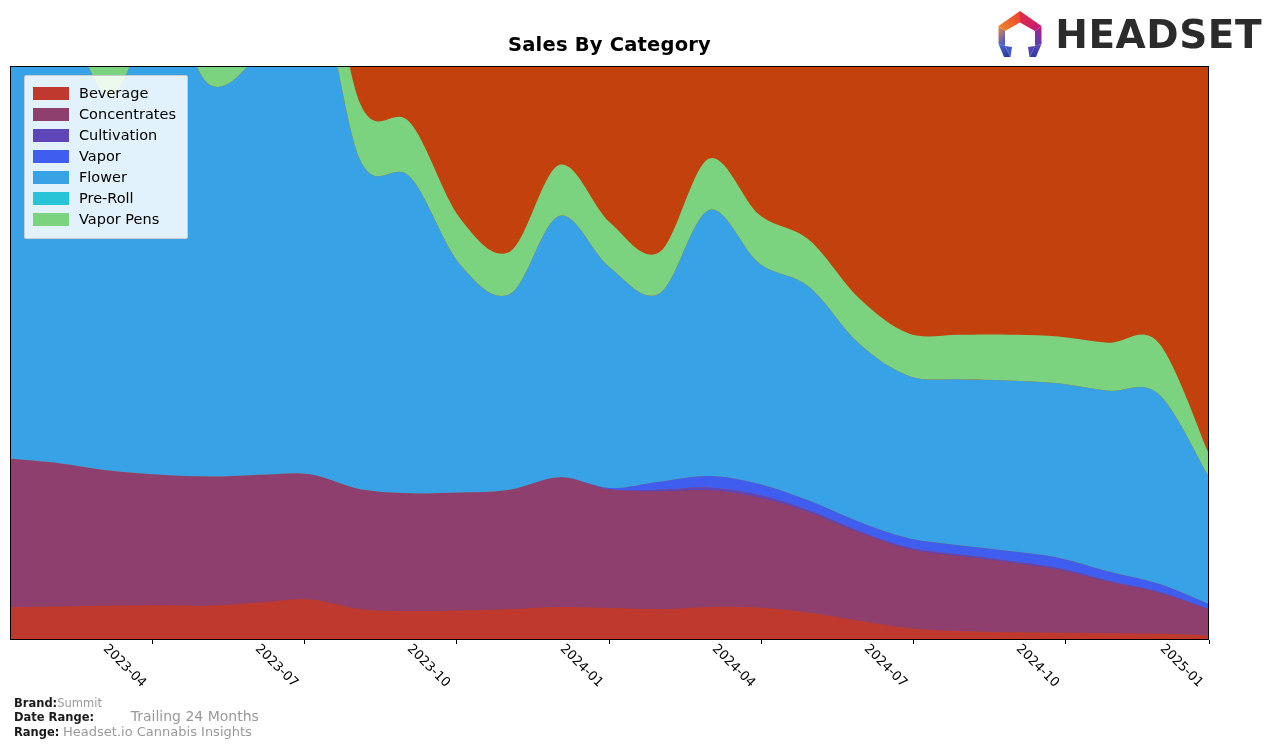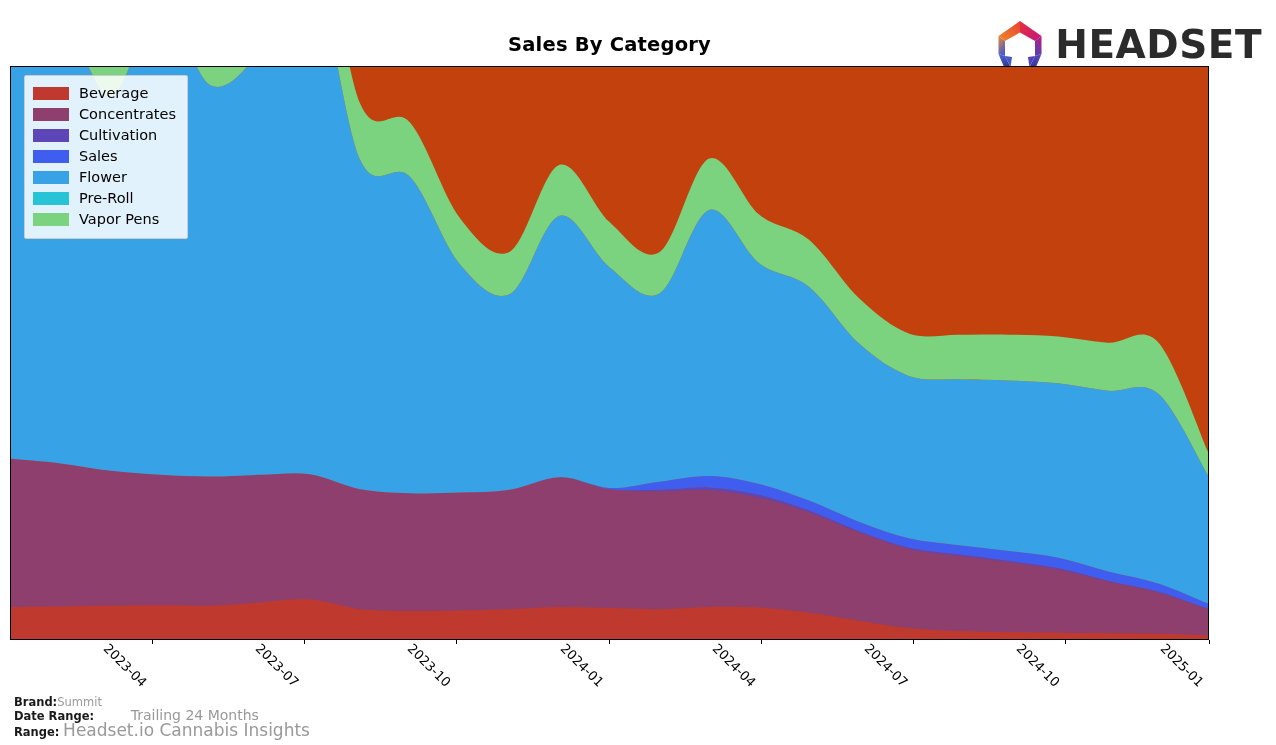--- a/index.html
+++ b/index.html
@@ -33,21 +33,21 @@
     font-weight: bold;
     letter-spacing: 0.2px;
     color: #000;
     font-family: "DejaVu Sans", "Liberation Sans", sans-serif;
   }
 
   
   .logo-wrap {
     position: absolute;
     right: 14px;
-    top: 19px;
+    top: 9px;
     height: 50px;
     display: flex;
     align-items: center;
     gap: 9px;
   }
   .logo-mark {
     width: 52px;
     height: 50px;
     display: block;
   }
@@ -151,21 +151,21 @@
   .footer-key {
     font-weight: bold;
     color: #1a1a1a;
     margin-top: 48px;
   }
   .footer-val {
     color: #999999;
     text-align: center;
   }
   .footer-row.r2 .footer-val { font-size: 14px; margin-left: 33px; }
-  .footer-row.r3 .footer-val { font-size: 17px; }
+  .footer-row.r3 .footer-val { font-size: 13px; }
 </style>
 </head>
 <body>
 
 <div id="root">
 
   <div class="chart-title">Sales By Category</div>
 
   <div class="logo-wrap">
     <svg class="logo-mark" viewBox="0 0 104 100">
@@ -232,21 +232,21 @@
         <div class="legend-row">
           <span class="legend-swatch" style="background: rgb(142, 63, 110);"></span>
           <span class="legend-label">Concentrates</span>
         </div>
         <div class="legend-row">
           <span class="legend-swatch" style="background: rgb(94, 69, 184);"></span>
           <span class="legend-label">Cultivation</span>
         </div>
         <div class="legend-row">
           <span class="legend-swatch" style="background: rgb(63, 94, 240);"></span>
-          <span class="legend-label">Sales</span>
+          <span class="legend-label">Vapor</span>
         </div>
         <div class="legend-row">
           <span class="legend-swatch" style="background: rgb(55, 162, 230);"></span>
           <span class="legend-label">Flower</span>
         </div>
         <div class="legend-row">
           <span class="legend-swatch" style="background: rgb(39, 195, 214);"></span>
           <span class="legend-label">Pre-Roll</span>
         </div>
         <div class="legend-row">

